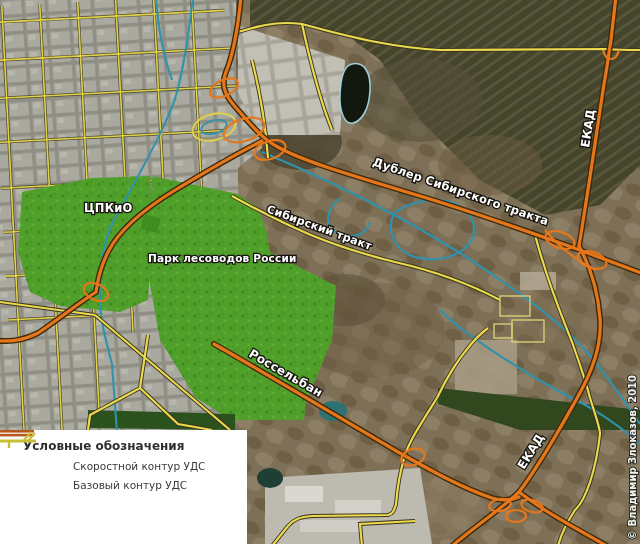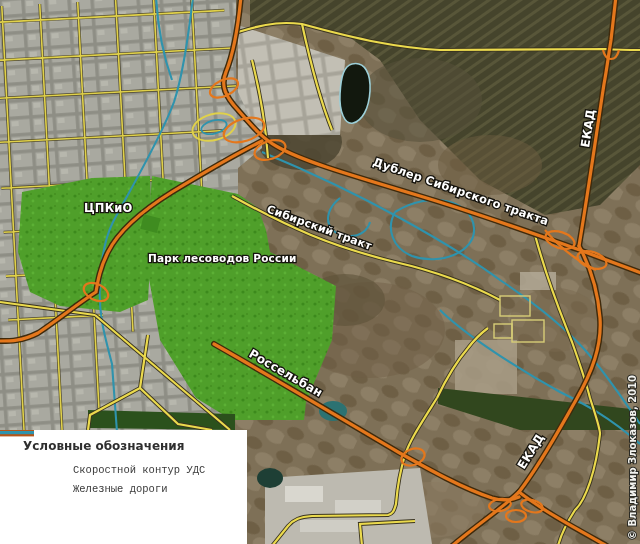--- a/index.html
+++ b/index.html
@@ -7,21 +7,21 @@
          font-family:"DejaVu Sans","Liberation Sans",sans-serif;background:#857c64;}
   .stage svg{position:absolute;left:0;top:0;display:block;}
   svg text.maplabel{font-family:"DejaVu Sans","Liberation Sans",sans-serif;
     font-weight:bold;fill:#ffffff;stroke:#15130d;stroke-width:2.6px;
     paint-order:stroke;letter-spacing:.2px;}
   svg text.copyright{font-family:"DejaVu Sans","Liberation Sans",sans-serif;
     font-weight:bold;fill:#f2f2ee;stroke:#2a2a24;stroke-width:2px;paint-order:stroke;}
   .legend{position:absolute;left:0;top:430px;width:247px;height:114px;
           background:#ffffff;box-sizing:border-box;padding:9px 0 0 23px;color:#333;}
   .legend-title{font-size:12px;font-weight:bold;color:#2f2f2f;margin-bottom:7px;}
-  .legend-row{display:flex;align-items:center;height:19px;font-family:Liberation Mono, monospace;}
+  .legend-row{display:flex;align-items:flex-start;height:19px;}
   .legend-sym{width:44px;margin-right:6px;display:flex;align-items:center;}
   .legend-label{font-size:10.5px;color:#3a3a3a;}
 </style>
 </head>
 <body>
 
 <div class="stage">
 <svg width="640" height="544" viewBox="0 0 640 544">
   <defs>
     <pattern id="blocks" width="23" height="17" patternUnits="userSpaceOnUse" patternTransform="rotate(-4)">
@@ -193,24 +193,27 @@
   <div class="legend-row">
     <span class="legend-sym">
       <svg width="36" height="8" viewBox="0 0 36 8">
         <rect x="0" y="0" width="34" height="2.6" fill="#b5561a"></rect>
         <rect x="0" y="3.8" width="34" height="2.6" fill="#b5561a"></rect>
       </svg>
     </span>
     <span class="legend-label">Скоростной контур УДС</span>
   </div>
 
-
   <div class="legend-row">
     <span class="legend-sym">
-      <svg width="36" height="6" viewBox="0 0 36 6">
-        <rect x="0" y="1" width="34" height="3.2" fill="#2f93ad"></rect>
+      <svg width="44" height="18" viewBox="0 0 44 18">
+        <path d="M0,11 H36" stroke="#c6bf33" stroke-width="3" fill="none"></path>
+        <path d="M9,12 V18" stroke="#c6bf33" stroke-width="2.4" fill="none"></path>
+        <path d="M24,10 L31,2" stroke="#c6bf33" stroke-width="2.2" fill="none"></path>
+        <path d="M28,11 L35,3" stroke="#c6bf33" stroke-width="2.2" fill="none"></path>
       </svg>
     </span>
-    <span class="legend-label">Железные дороги</span>
+    <span class="legend-label">Базовый контур УДС</span>
   </div>
+
 
 </div>
 </div>
 
 </body></html>

